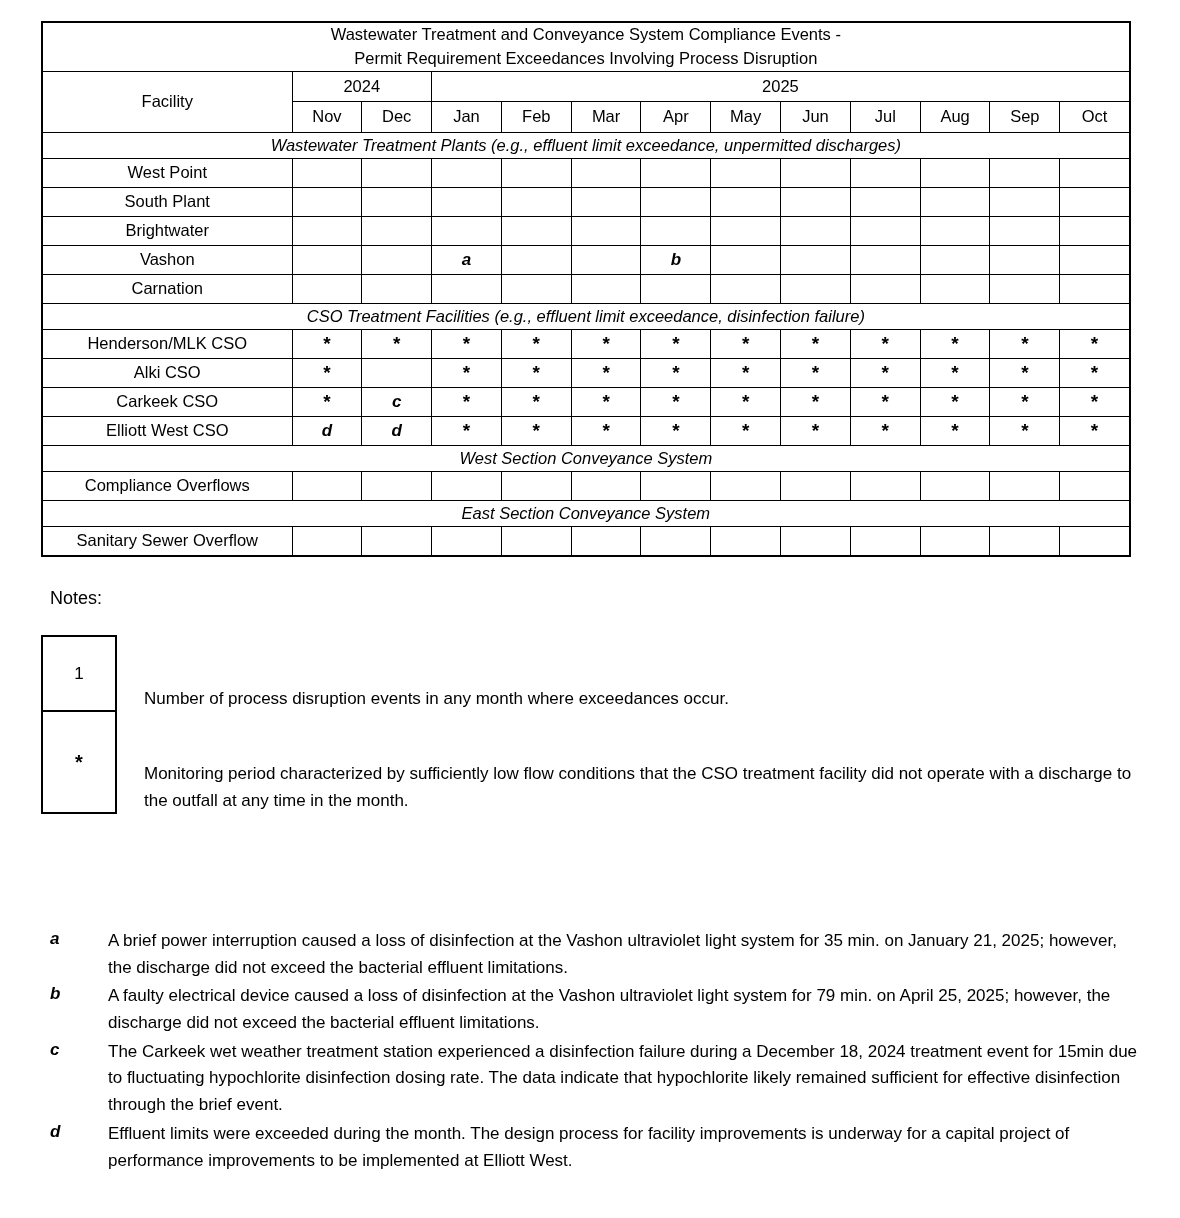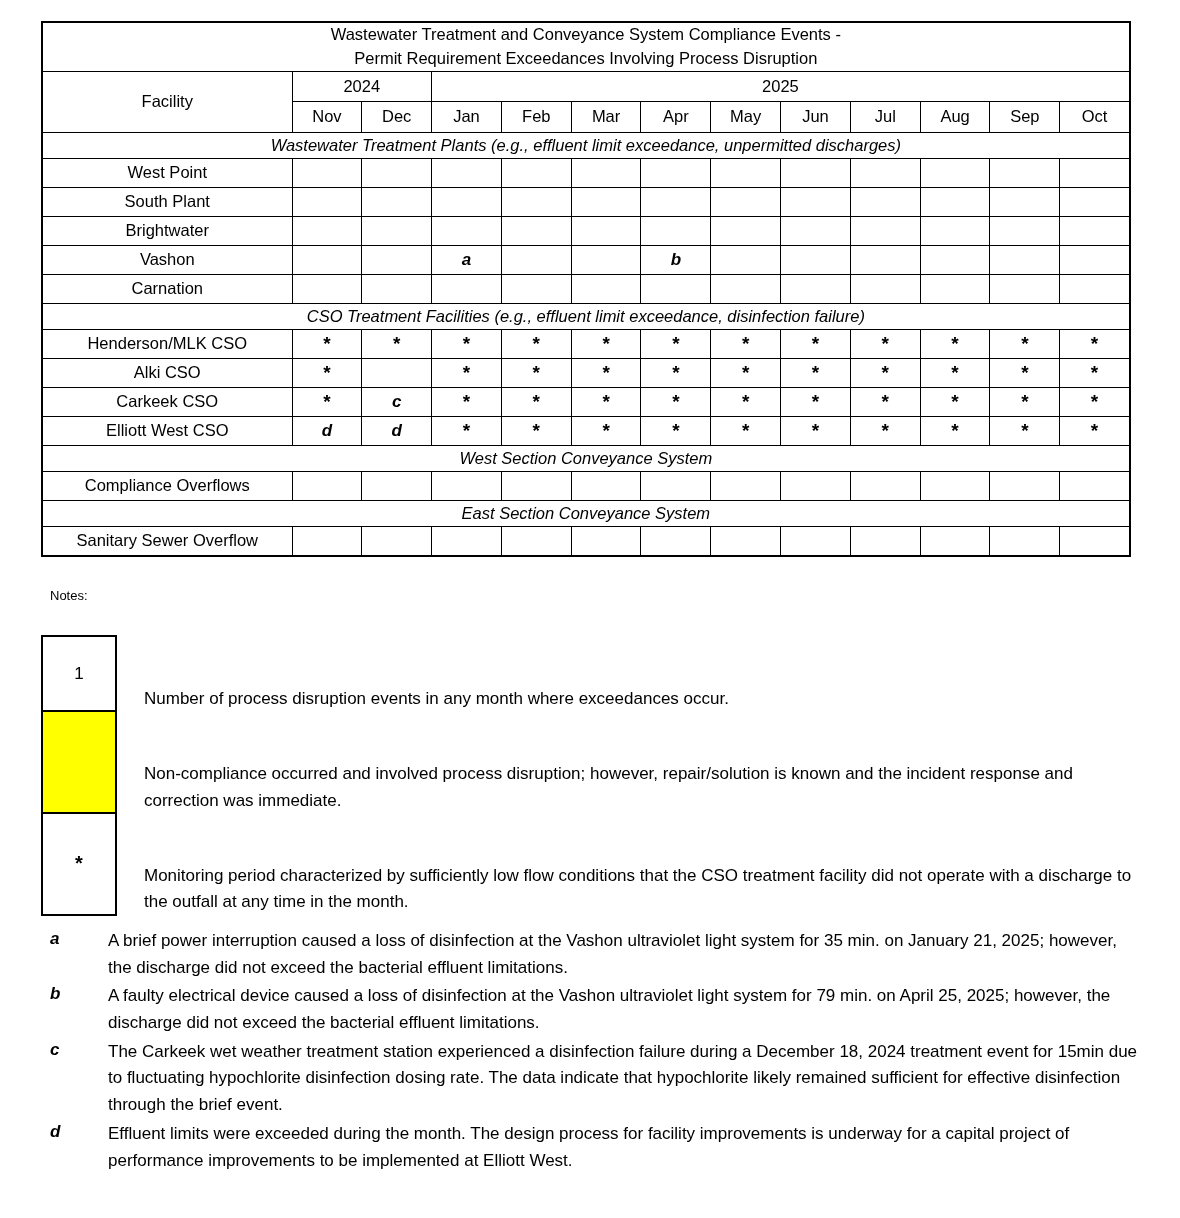--- a/index.html
+++ b/index.html
@@ -58,21 +58,21 @@
   .g{background:#8FCE4F;}
   .y{background:#FFFF00;}
   .o{background:#ED8033;}
   .w{background:#ffffff;}
   .mark-note{font-style:italic;font-weight:bold;font-size:17px;}
   .mark-star{font-weight:bold;font-size:19px;line-height:1;}
 
   
   .notes-label{
     position:absolute;left:50px;top:588px;
-    font-size:13px;
+    font-size:18px;
   }
 
   
   .legend{position:absolute;left:41px;top:637px;width:1100px;}
   .legend-row{display:flex;align-items:stretch;}
   .legend-swatch{
     width:76px;min-height:38px;
     border:2px solid #000;
     margin-top:-2px;
     display:flex;align-items:center;justify-content:center;
@@ -335,24 +335,20 @@
 
   <div class="notes-label">Notes:</div>
 
   <div class="legend" id="legend">
       <div class="legend-row r1">
         <div class="legend-swatch w">
           <span>1</span>
         </div>
         <div class="legend-text">Number of process disruption events in any month where exceedances occur.</div>
       </div>
-      <div class="legend-row r3">
-        <div class="legend-swatch y"></div>
-        <div class="legend-text">Non-compliance occurred and involved process disruption; however, repair/solution is known and the incident response and correction was immediate.</div>
-      </div>
       <div class="legend-row r5">
         <div class="legend-swatch w">
           <span class="star">*</span>
         </div>
         <div class="legend-text">Monitoring period characterized by sufficiently low flow conditions that the CSO treatment facility did not operate with a discharge to the outfall at any time in the month.</div>
       </div>
     </div>
 
   <div class="footnotes" id="footnotes">
       <div class="fn">

